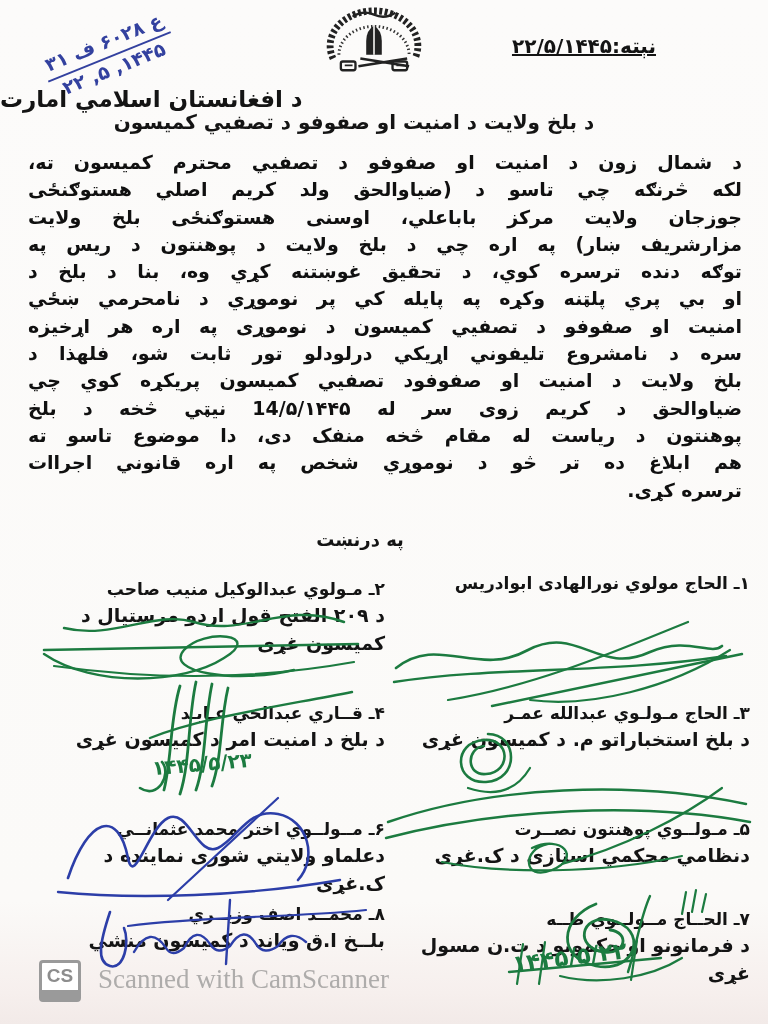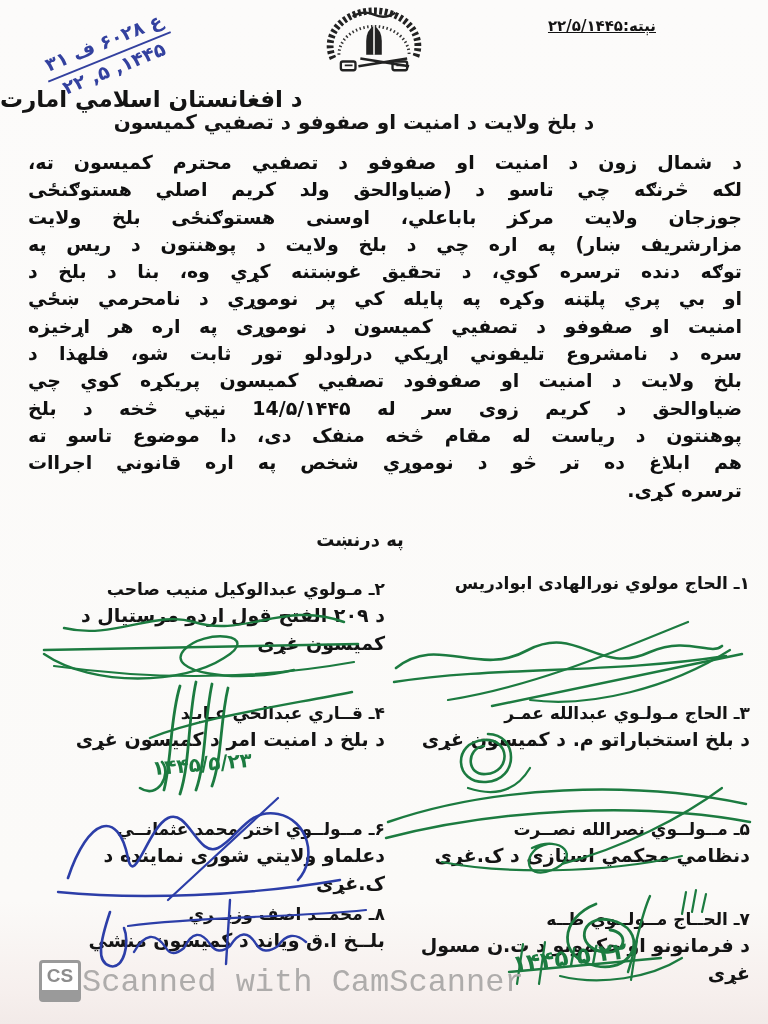--- a/index.html
+++ b/index.html
@@ -16,22 +16,22 @@
   
   .handnote{
     position:absolute;left:34px;top:30px;width:150px;
     transform:rotate(-22deg);
     color:#33419f;font-weight:bold;font-size:19px;text-align:center;
     line-height:1.25;direction:rtl;
   }
   .handnote .hn1{border-bottom:2px solid #33419f;padding:0 4px 2px 4px;display:inline-block;}
   .emblem{position:absolute;left:314px;top:2px;width:120px;height:78px;}
   .doc-date{
-    position:absolute;right:112px;top:17px;
-    font-size:15px;font-weight:bold;text-decoration:underline;
+    position:absolute;right:112px;top:34px;
+    font-size:20px;font-weight:bold;text-decoration:underline;
     letter-spacing:.5px;
   }
   
   .title1{position:absolute;top:86px;left:0;width:768px;text-align:left;font-size:23px;font-weight:bold;}
   .title2{position:absolute;top:110px;left:0;width:708px;text-align:center;font-size:20px;font-weight:bold;}
   
   .body-text{
     position:absolute;top:149px;right:26px;left:28px;
     font-size:19px;font-weight:bold;color:#101010;
   }
@@ -62,22 +62,22 @@
   .hd-bottom{left:512px;top:944px;font-size:23px;transform:rotate(-7deg);}
   
   .cs-badge{
     position:absolute;left:39px;top:960px;width:42px;height:42px;
     background:#fff;border:3px solid #9a9a9a;border-radius:4px;box-sizing:border-box;
     display:flex;align-items:flex-start;justify-content:center;
   }
   .cs-badge .cs-txt{font-family:"Liberation Sans",sans-serif;font-weight:bold;font-size:19px;color:#8d8d8d;line-height:26px;}
   .cs-badge .cs-bar{position:absolute;bottom:0;left:0;right:0;height:9px;background:#9a9a9a;}
   .cs-text{
-    position:absolute;left:82px;top:964px;
-    font-family:Liberation Mono, monospace;font-size:32px;color:#aeacab;direction:ltr;
+    position:absolute;left:98px;top:964px;
+    font-family:Liberation Serif, serif;font-size:27px;color:#aeacab;direction:ltr;
   }
 </style>
 </head>
 <body>
 
 <div class="page">
 
   <div class="handnote">
     <span class="hn1">ع ۶۰۲۸ ف ۳۱</span><br>
     <span>۱۴۴۵, ۵, ۲۲</span>
@@ -127,21 +127,21 @@
   </div>
   <div class="sigblock sb3">
     <div class="nm"><span>٣ـ</span> <span>الحاج مـولـوي عبدالله عمـر</span></div>
     <div class="rl">د بلخ استخباراتو م. د کمیسون غړی</div>
   </div>
   <div class="sigblock sb4">
     <div class="nm"><span>۴ـ</span> <span>قــاري عبدالحي عـابـد</span></div>
     <div class="rl">د بلخ د امنیت امر د کمیسون غړی</div>
   </div>
   <div class="sigblock sb5">
-    <div class="nm"><span>۵ـ</span> <span>مــولــوي نصرالله نصــرت</span></div>
+    <div class="nm"><span>۵ـ</span> <span>مـولــوي پوهنتون نصــرت</span></div>
     <div class="rl">دنظامي محکمي استازی د ک.غړی</div>
   </div>
   <div class="sigblock sb6">
     <div class="nm"><span>۶ـ</span> <span>مــولــوي اختر محمد عثمانــي</span></div>
     <div class="rl">دعلماو ولایتي شوری نماینده د ک.غړی</div>
   </div>
   <div class="sigblock sb7">
     <div class="nm"><span>٧ـ</span> <span>الحــاج مــولــوي طــه</span></div>
     <div class="rl">د فرمانونو او حکمونو د ت.ن مسول غړی</div>
   </div>

